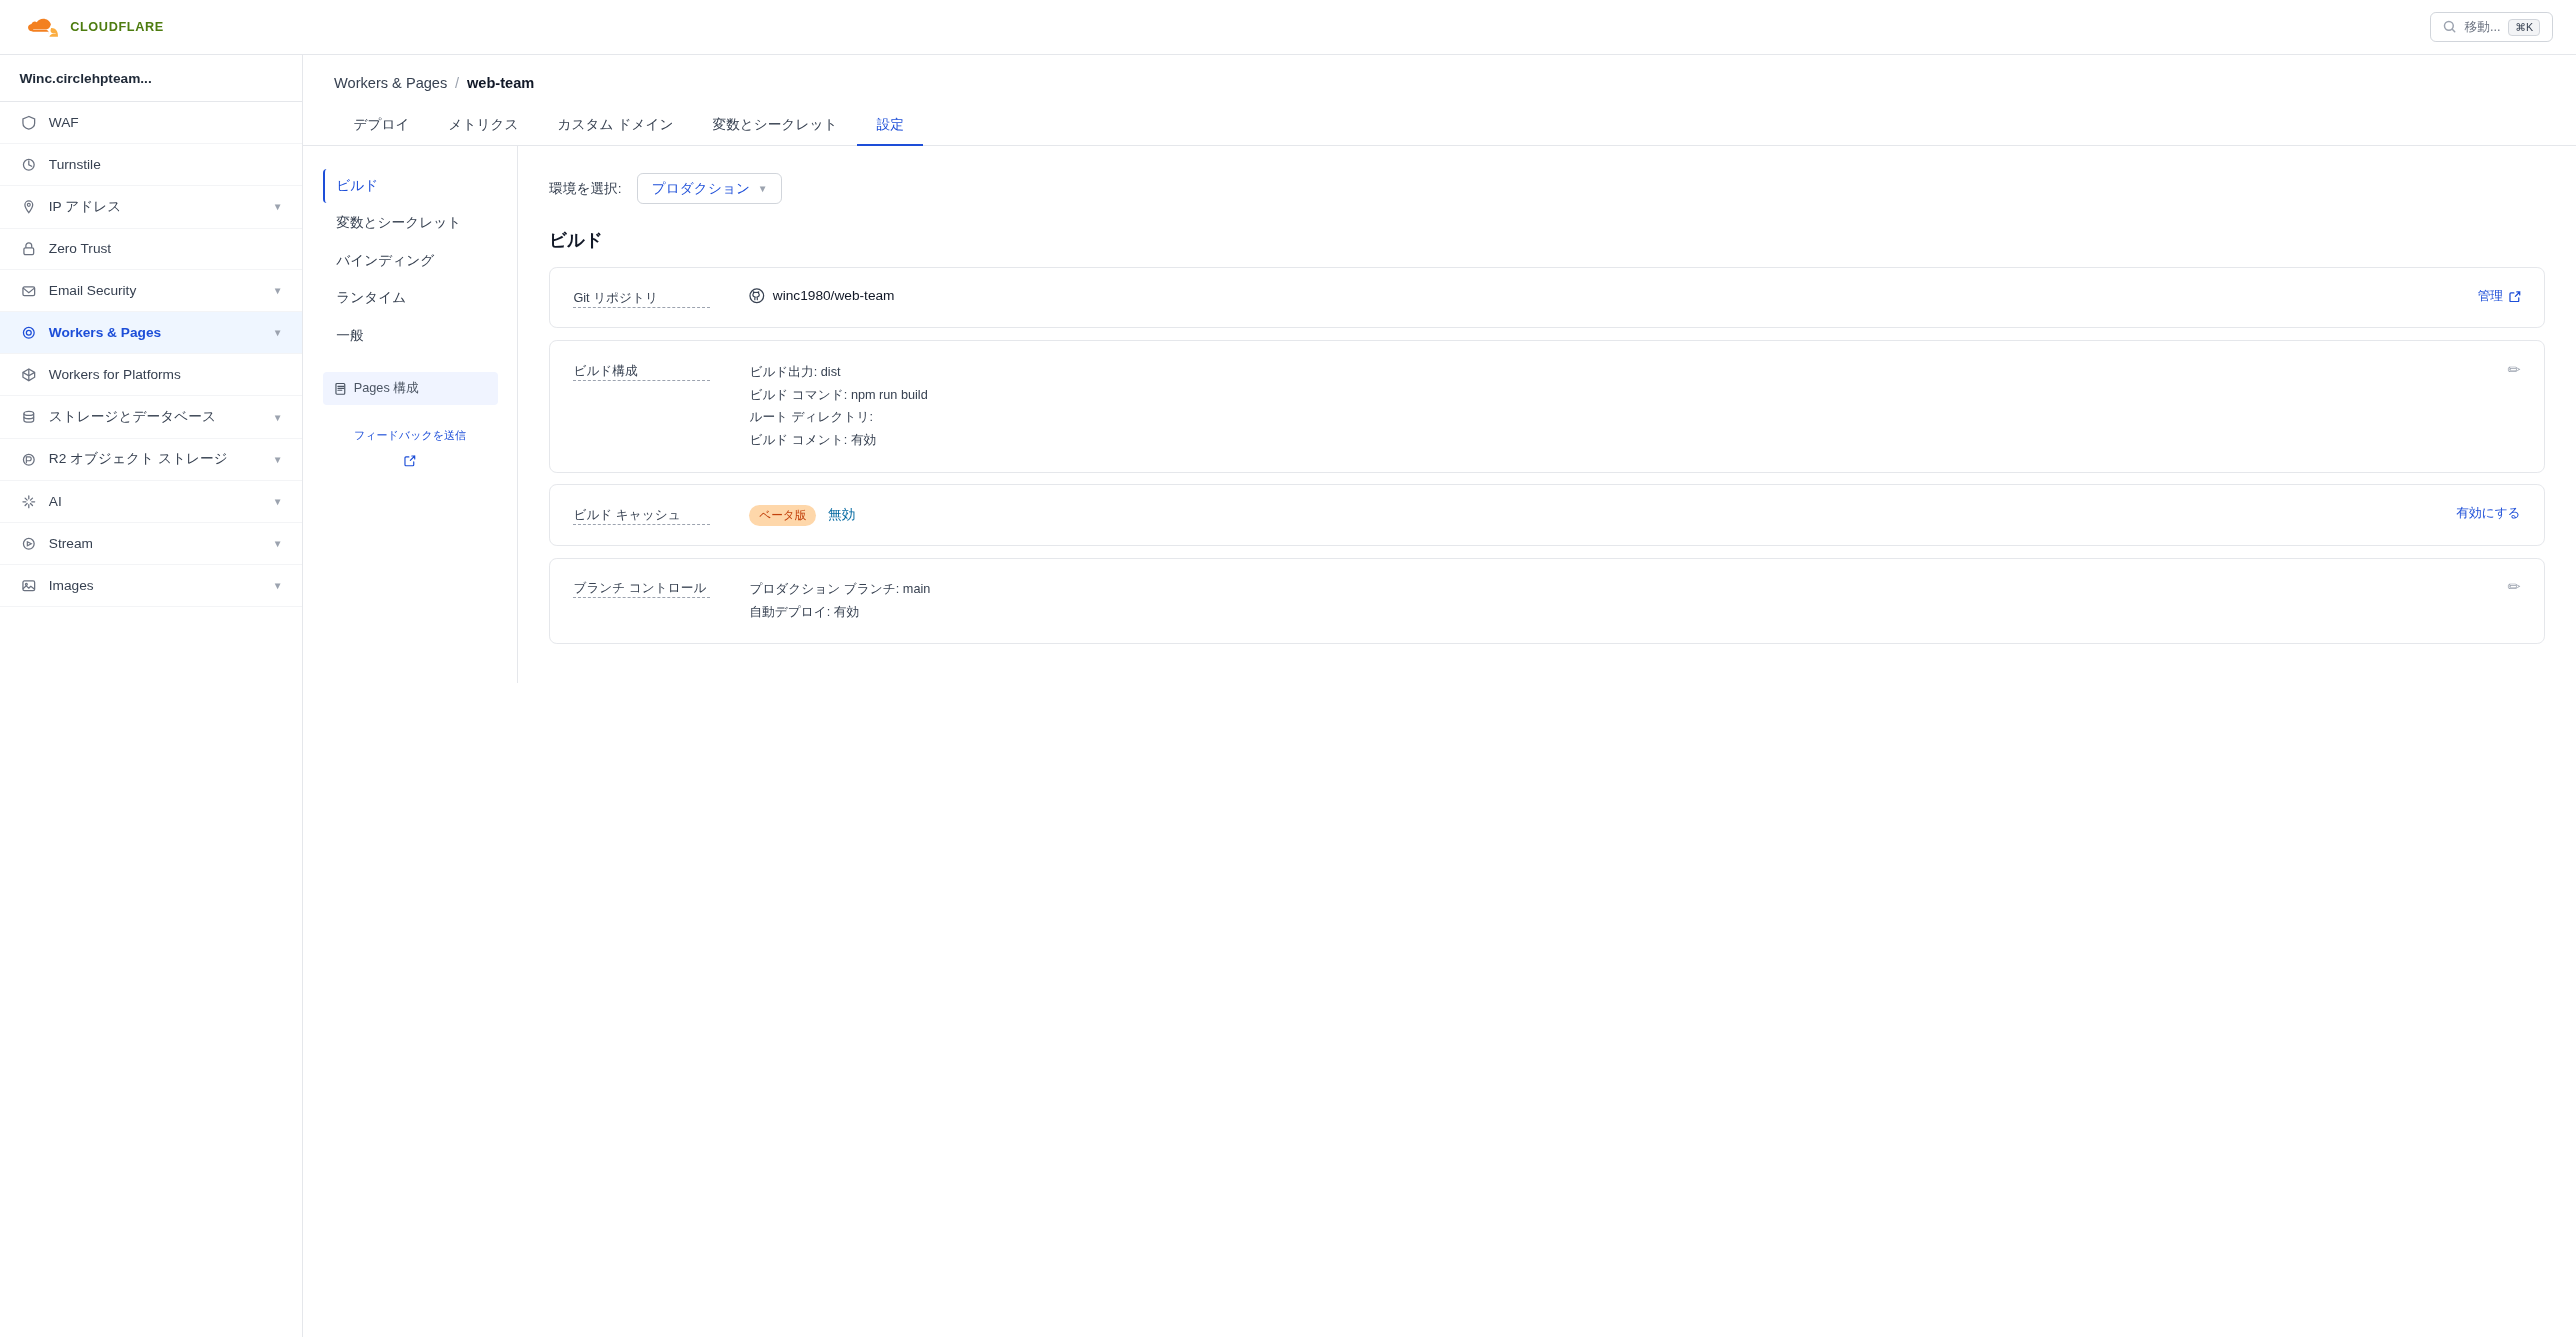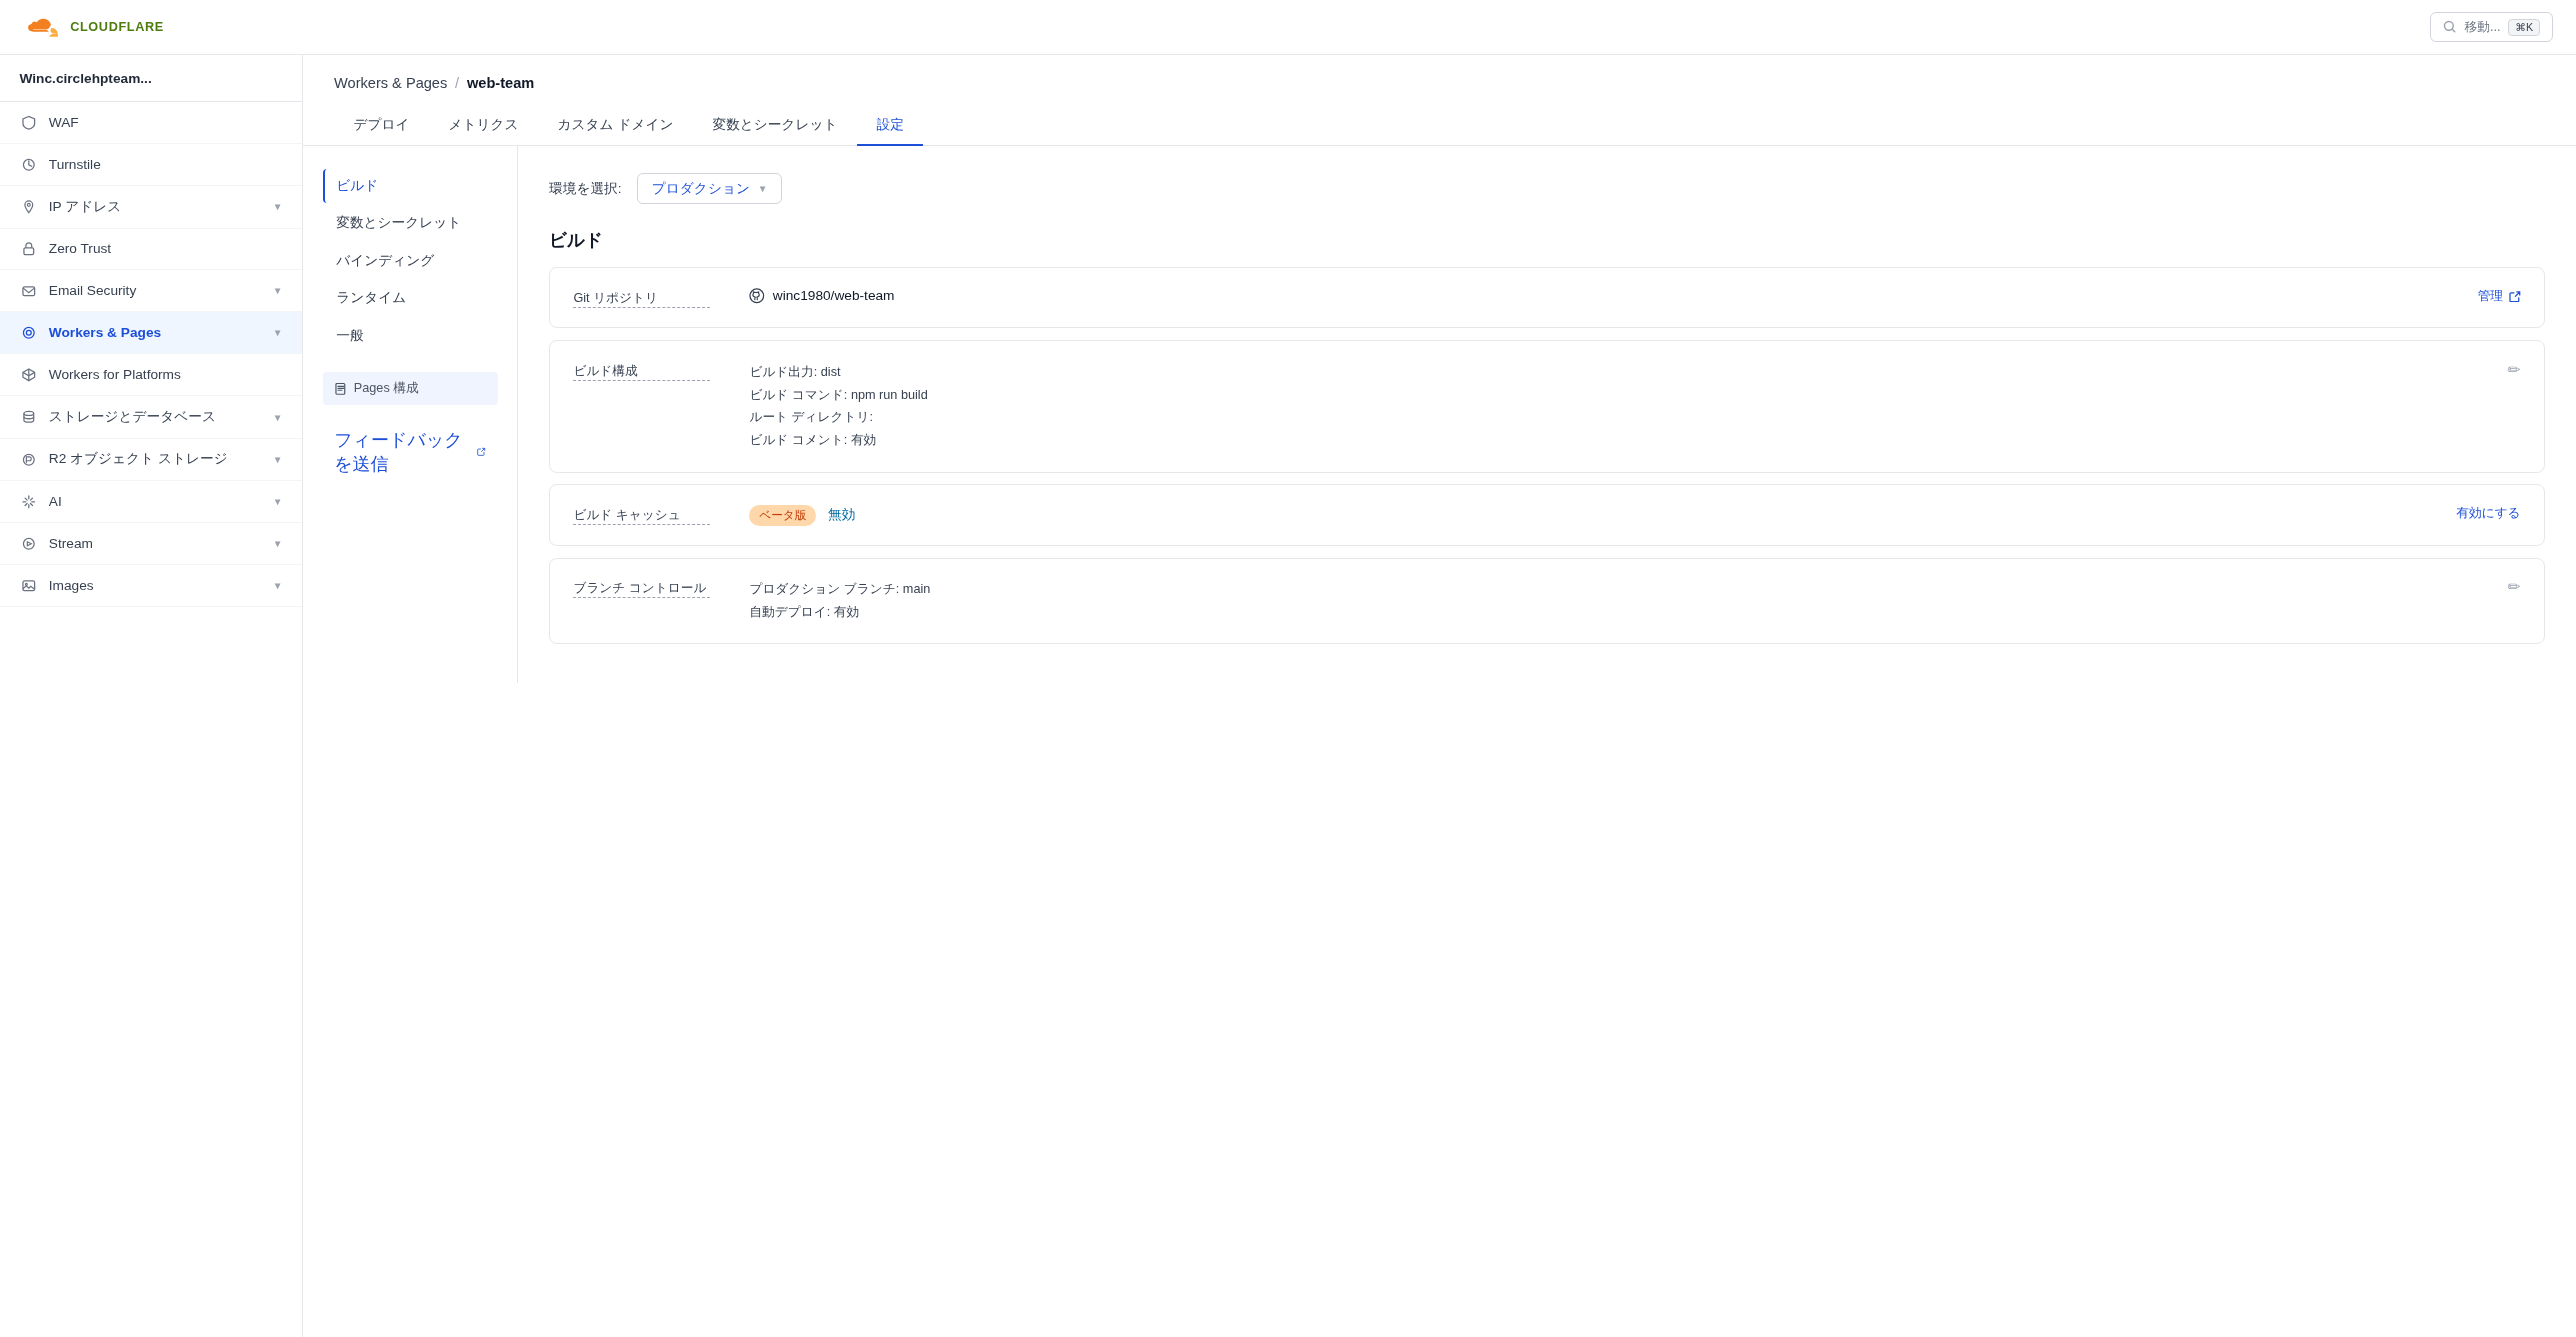--- a/index.html
+++ b/index.html
@@ -176,26 +176,27 @@
       background: #f0f4ff;
       border-radius: 3.9px;
       display: flex;
       align-items: center;
       gap: 5.9px;
       cursor: pointer;
     }
     .feedback-link {
       margin-top: 15.6px;
       padding: 7.8px 11.7px;
-      font-size: 18px;
+      font-size: 11px;
       color: #1d4ed8;
       cursor: pointer;
       display: flex;
       align-items: center;
       gap: 12px;
+      flex-direction: column;
     }
 
     
     .right-content {
       flex: 1;
       padding: 27px 31px;
     }
 
     
     .env-selector {

